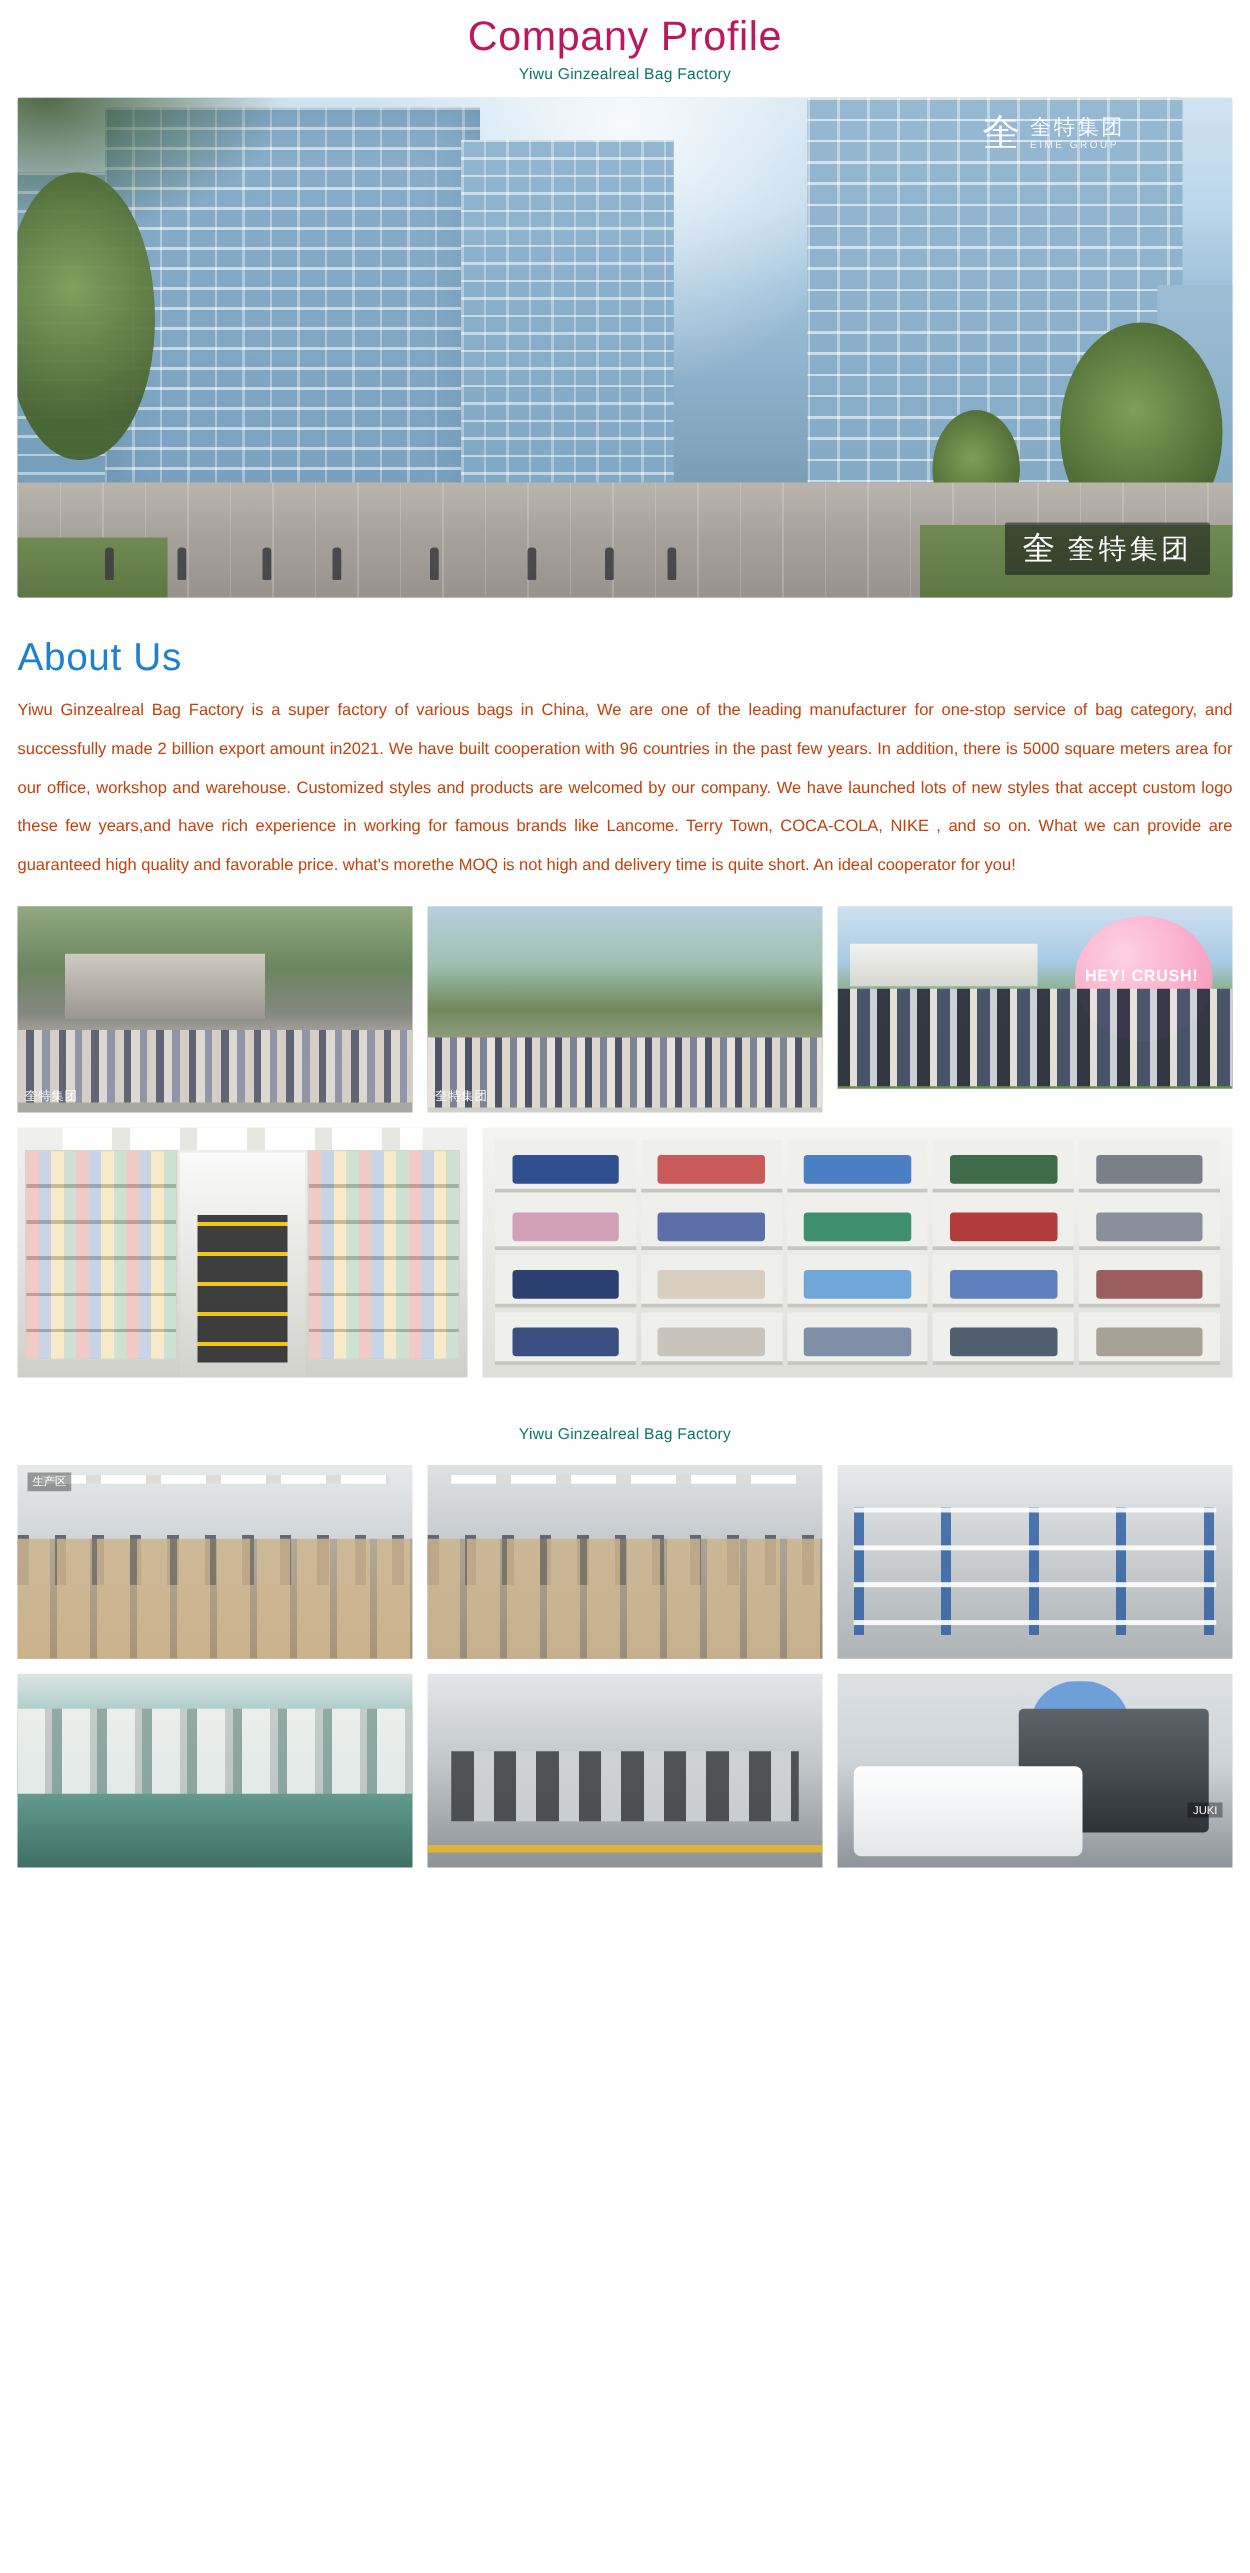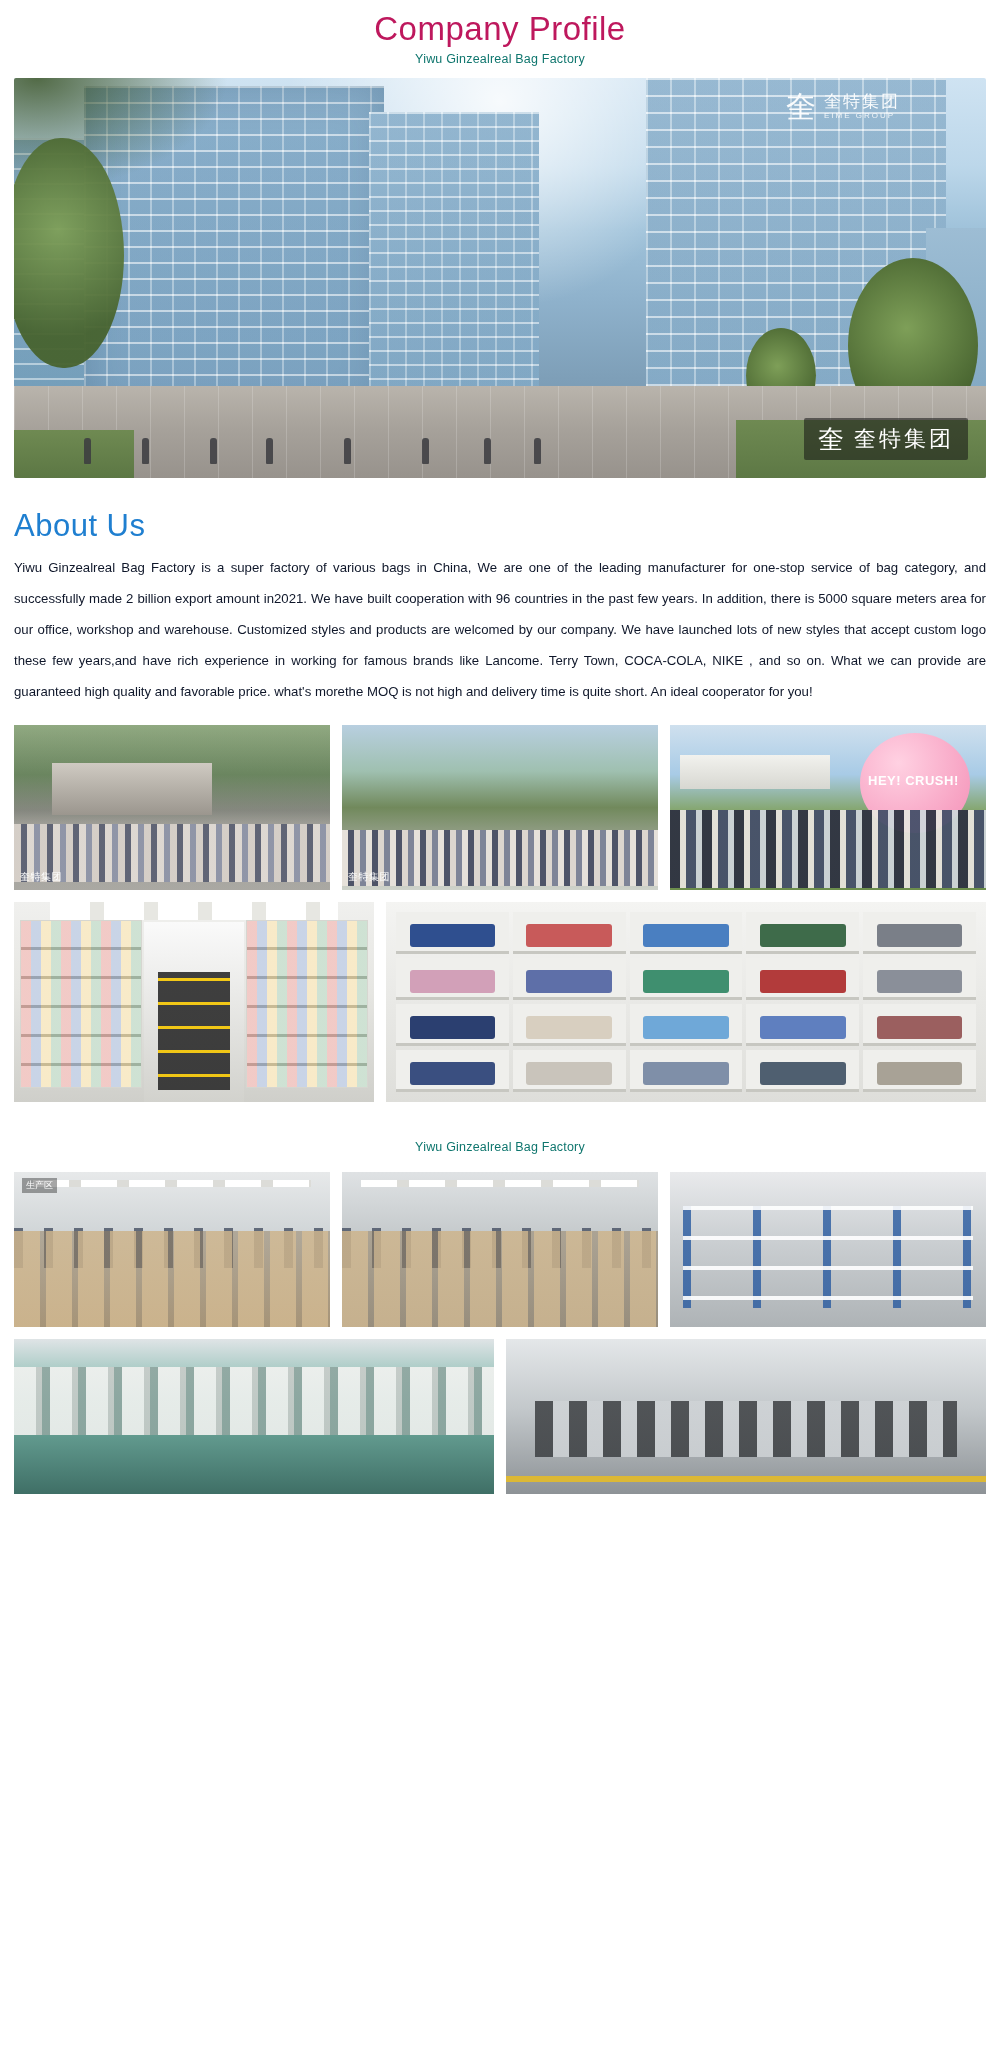--- a/index.html
+++ b/index.html
@@ -161,21 +161,21 @@
     margin: 14px 0 8px 0;
     font-size: 31px;
     font-weight: 400;
     color: #1f7fd0;
     letter-spacing: 0.5px;
   }
   .about p {
     margin: 0;
     font-size: 13.2px;
     line-height: 2.35;
-    color: #0f172a;
+    color: #c2410c;
     text-align: justify;
   }
 
   
   .grid-row {
     display: flex;
     gap: 12px;
     padding: 0 14px;
     margin-top: 18px;
   }
@@ -210,21 +210,21 @@
     position: absolute; left: 8%; right: 8%; bottom: 44px; height: 16px;
     background: linear-gradient(90deg,#e85d7a,#8a5fd0,#4aa3e0);
     opacity: .9;
   }
   .photo-team2 .crowd {
     position: absolute; left: 0; right: 0; bottom: 4px; height: 56px;
     background: repeating-linear-gradient(90deg,
       #e6e1da 0 6px, #4e5468 6px 12px, #dcd6cf 12px 18px, #7e8497 18px 24px);
   }
   .photo-team3 {
-    height: 165px;
+    height: 146px;
     background: linear-gradient(180deg, #cfe0ee 0%, #a8cbe6 30%, #7fa05c 55%, #6c8e4c 100%);
     position: relative;
   }
   .photo-team3 .balloon {
     position: absolute; right: 16px; top: 8px; width: 110px; height: 100px;
     border-radius: 50%;
     background: radial-gradient(circle at 35% 30%, #ffd1e2, #f48fb6);
   }
   .photo-team3 .balloon span {
     position: absolute; left: 8px; top: 40px; color: #fff;
@@ -504,15 +504,21 @@
   </div>
 
   <div class="grid-row tight">
     <div class="cell img photo-fac fac4">
       <div class="machine-row"></div>
     </div>
     <div class="cell img photo-fac fac5">
       <div class="cutter"></div>
       <div class="yellowline"></div>
     </div>
+    <div class="cell img photo-fac fac6">
+      <div class="cap"></div>
+      <div class="sewing"></div>
+      <div class="cloth"></div>
+      <div class="label" style="left:auto;right:8px;top:auto;bottom:40px;">JUKI</div>
+    </div>
   </div>
 
 </div>
 
 </body></html>

